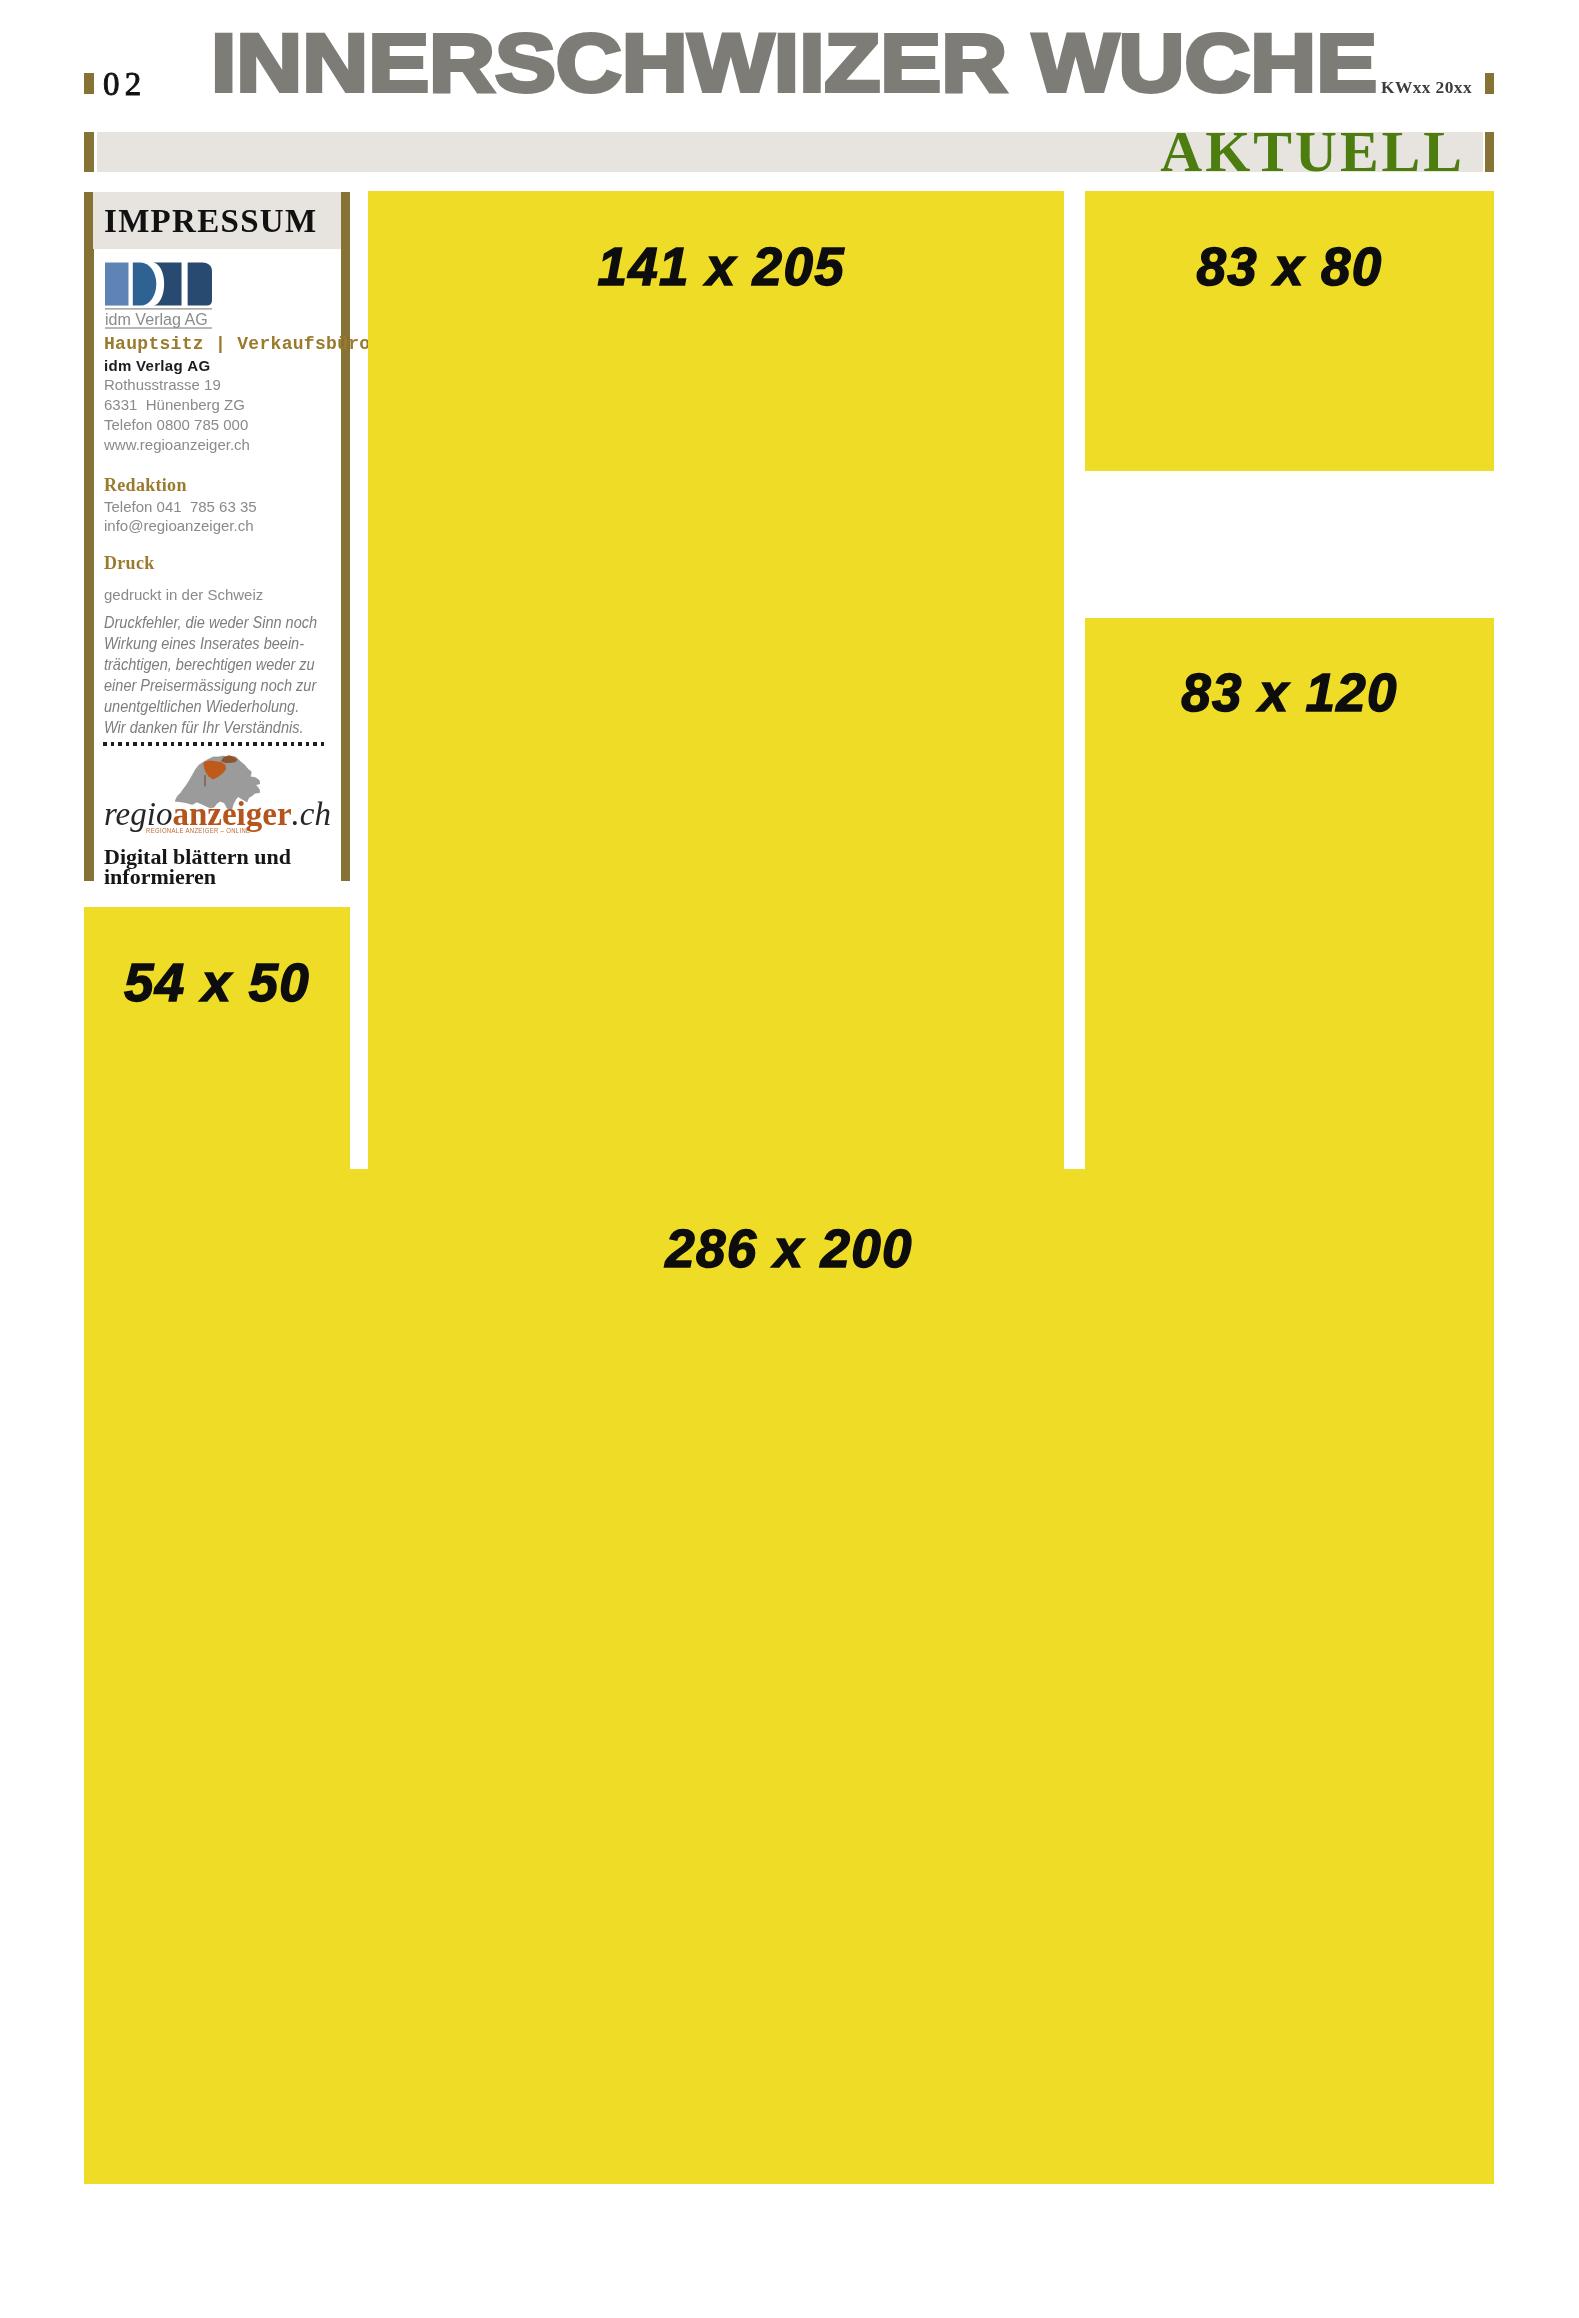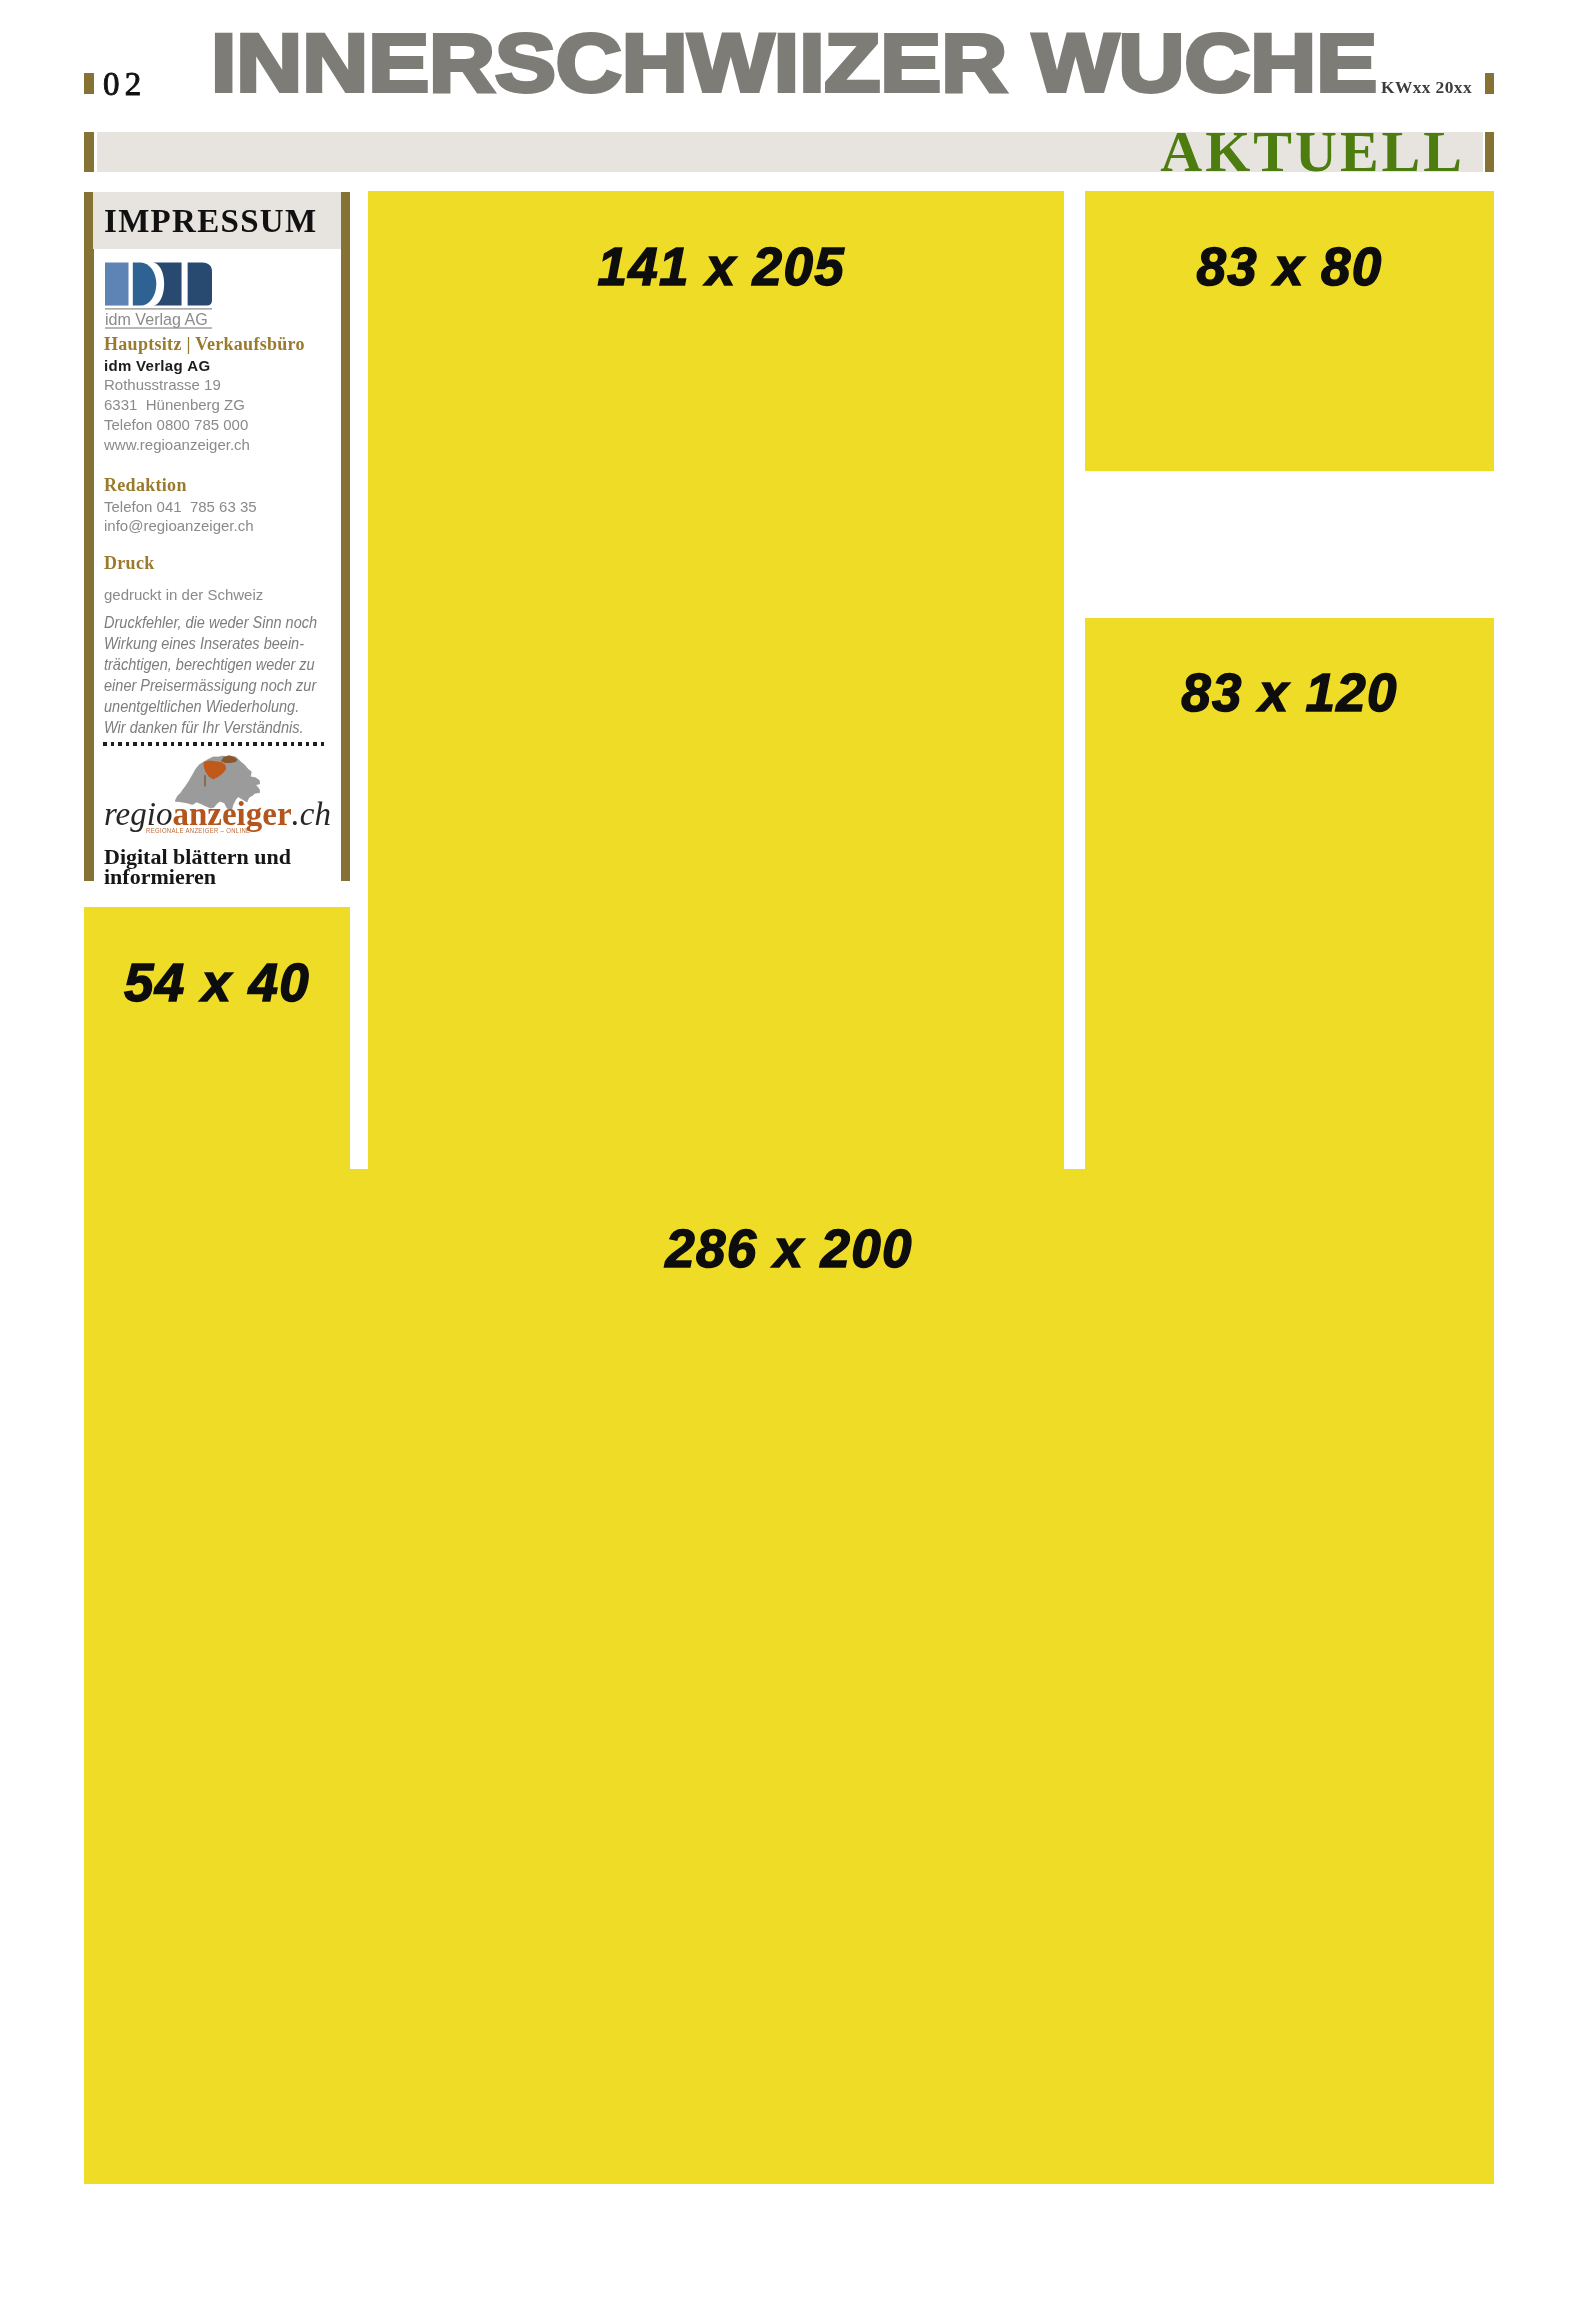--- a/index.html
+++ b/index.html
@@ -35,21 +35,21 @@
   <rect x="0" y="0.5" width="27" height="49.5" fill="#5d84b4"></rect>
   <path d="M32,0.5 L41,0.5 A18,24.75 0 0 1 41,50 L32,50 Z" fill="#2d6293"></path>
   <path d="M55,0.5 L88,0.5 L88,50 L55,50 A13,24.75 0 0 0 55,0.5 Z" fill="#284a71"></path>
   <path d="M95,0.5 L112,0.5 C119,0.5 123,4.5 123,11 L123,44 C123,48 121,50 117,50 L95,50 Z" fill="#284a71"></path>
   <rect x="0" y="53" width="123" height="1.6" fill="#9a9a9a"></rect>
   <text x="0" y="72" font-family="Liberation Sans" font-size="18.5" fill="#8b8b8b">idm Verlag AG</text>
   <rect x="0" y="75" width="123" height="1.6" fill="#9a9a9a"></rect>
 </svg>
 </div>
 
-<div class="abs" style="left:104px;top:334px;font-family:Liberation Serif, serif;font-weight:bold;font-size:18px;line-height:21px;color:#9a7b2e;letter-spacing:0.3px;">Hauptsitz | Verkaufsbüro</div>
+<div class="abs" style="left:104px;top:334px;font-family:Liberation Mono, monospace;font-weight:bold;font-size:18px;line-height:21px;color:#9a7b2e;letter-spacing:0.3px;">Hauptsitz | Verkaufsbüro</div>
 <div class="abs" style="left:104px;top:357px;font-weight:bold;font-size:15px;line-height:17.4px;color:#1c1c1c;letter-spacing:0.3px;">idm&nbsp;Verlag&nbsp;AG</div>
 <div class="abs" style="left:104px;top:375px;font-size:15px;line-height:20px;color:#8a8a8a;">Rothusstrasse 19<br>6331&nbsp; Hünenberg ZG<br>Telefon 0800 785 000<br>www.regioanzeiger.ch</div>
 
 <div class="abs" style="left:104px;top:475px;font-family:'Liberation Serif',serif;font-weight:bold;font-size:18px;line-height:21px;color:#9a7b2e;letter-spacing:0.3px;">Redaktion</div>
 <div class="abs" style="left:104px;top:497px;font-size:15px;line-height:19.4px;color:#8a8a8a;">Telefon 041&nbsp; 785 63 35<br>info@regioanzeiger.ch</div>
 
 <div class="abs" style="left:104px;top:553px;font-family:'Liberation Serif',serif;font-weight:bold;font-size:18px;line-height:21px;color:#9a7b2e;letter-spacing:0.3px;">Druck</div>
 <div class="abs" style="left:104px;top:573px;font-size:15px;line-height:17.4px;color:#8a8a8a;margin-top:13px;">gedruckt in der Schweiz</div>
 
 <div class="abs" style="left:104px;top:612px;font-style:italic;font-size:16.5px;line-height:21px;color:#7d7d7d;transform:scaleX(0.88);transform-origin:0 0;white-space:nowrap;">Druckfehler, die weder Sinn noch<br>Wirkung eines Inserates beein-<br>trächtigen, berechtigen weder zu<br>einer Preisermässigung noch zur<br>unentgeltlichen Wiederholung.<br>Wir danken für Ihr Verständnis.</div>
@@ -73,18 +73,18 @@
 <div class="ybox" style="left:368px;top:191px;width:696px;height:1009px;">
     <span class="ylabel" style="padding-top:49px;padding-left:10.4px;">141 x 205</span>
   </div>
 <div class="ybox" style="left:1085px;top:191px;width:409px;height:280px;">
     <span class="ylabel" style="padding-top:49px;">83 x 80</span>
   </div>
 <div class="ybox" style="left:1085px;top:618px;width:409px;height:586px;">
     <span class="ylabel" style="padding-top:48px;">83 x 120</span>
   </div>
 <div class="ybox" style="left:84px;top:907px;width:266px;height:293px;">
-    <span class="ylabel" style="padding-top:49px;">54 x 40</span>
+    <span class="ylabel" style="padding-top:49px;">54 x 50</span>
   </div>
 <div class="ybox" style="left:84px;top:1169px;width:1410px;height:1015px;">
     <span class="ylabel" style="padding-top:53px;">286 x 200</span>
   </div>
 
 
 </body></html>

